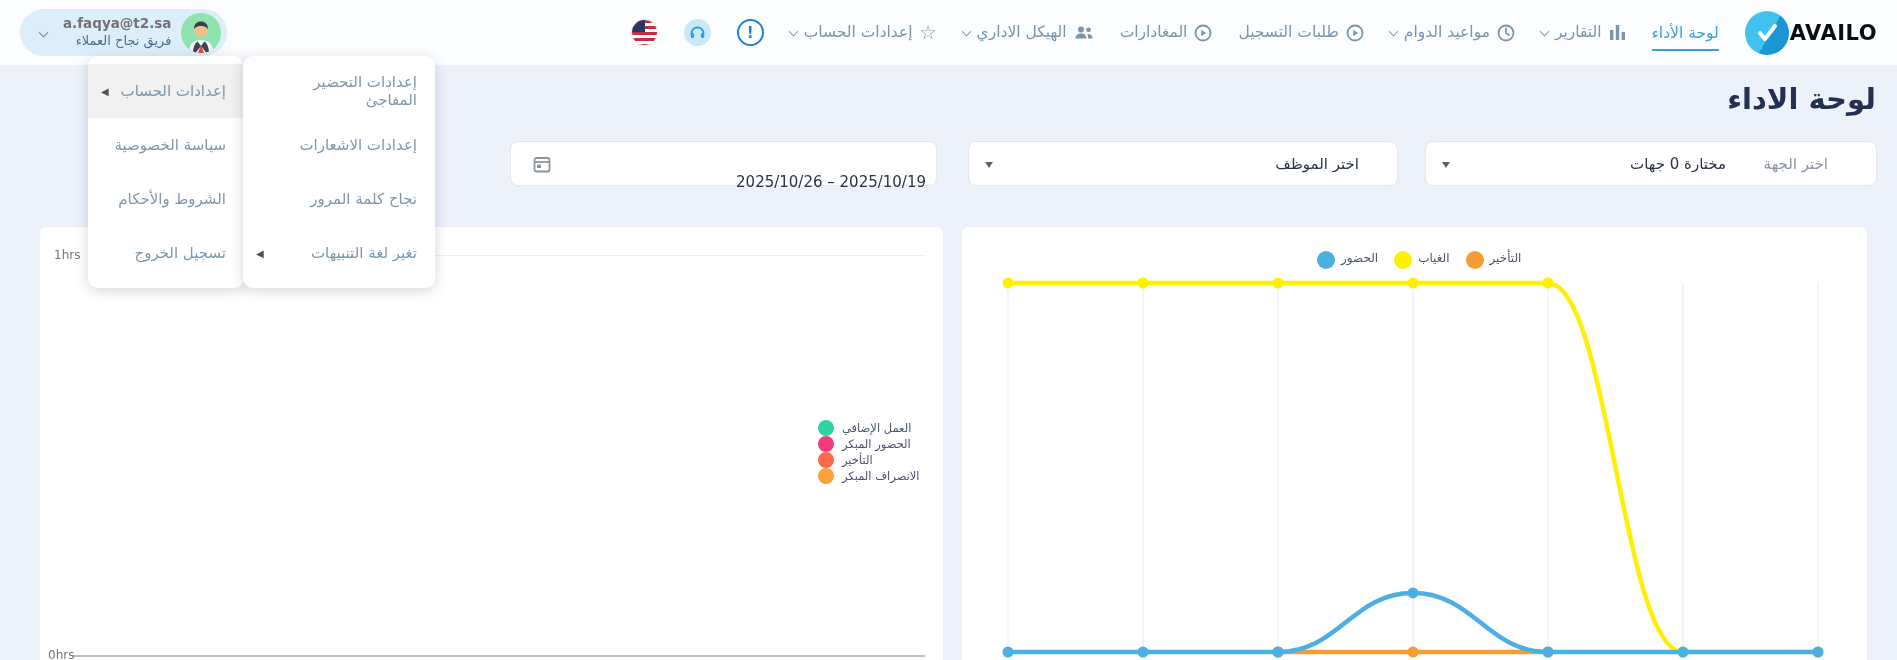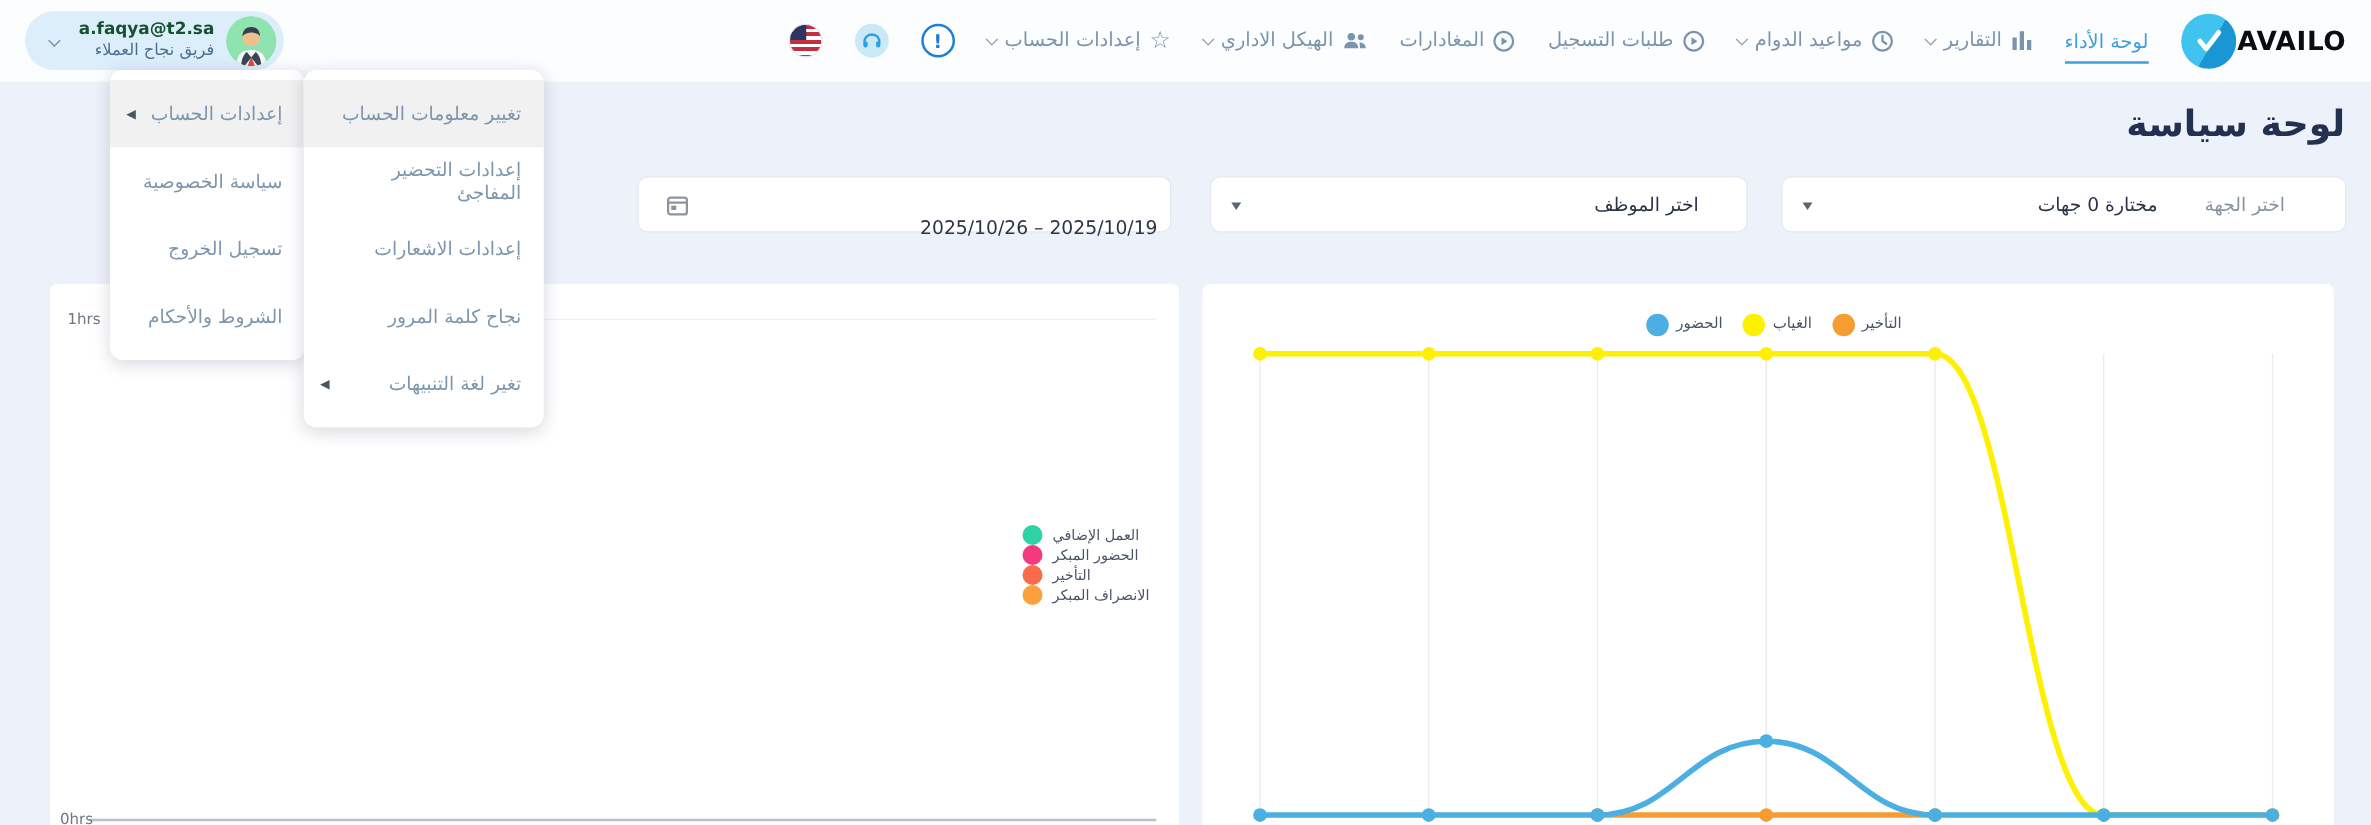--- a/index.html
+++ b/index.html
@@ -30,21 +30,21 @@
                display:flex; align-items:center; justify-content:center; }
   .ico-alert { border:2.5px solid #1d7fd8; color:#1d7fd8; font-weight:bold; font-size:15px; background:#fff; }
   .ico-headset { background:#c9e8f8; }
   .flag { background:repeating-linear-gradient(#c22f3e 0 3px,#fff 3px 6px); position:relative; overflow:hidden; border:1px solid #e2e6ec; }
   .flag::after { content:""; position:absolute; top:0; left:0; width:13px; height:12px; background:#2c3560; }
   .nav-spacer { flex:1; }
 
   .user-pill { display:flex; align-items:center; gap:10px; background:#ddeefb; border-radius:26px;
                height:47px; padding:3px 6px 3px 16px; cursor:pointer; }
   .user-texts { text-align:right; line-height:1.3; }
-  .user-email { font-size:13.5px; font-weight:bold; color:#14532d; direction:ltr; }
+  .user-email { font-size:13.5px; font-weight:bold; color:#737373; direction:ltr; }
   .user-team { font-size:13px; color:#48708e; }
   .avatar { width:40px; height:40px; border-radius:50%; background:#8fe3ae; overflow:hidden; flex:0 0 auto; }
 
   
   .menu { position:absolute; background:#fff; border-radius:10px; z-index:60;
           box-shadow:0 3px 14px rgba(30,40,70,.18); padding:8px 0; }
   .menu-1 { left:88px; top:56px; width:156px; }
   .menu-2 { left:243px; top:56px; width:192px; }
   .menu-item { height:54px; display:flex; align-items:center; justify-content:flex-start;
                padding:0 18px; color:#7d96ae; font-size:15px; cursor:pointer; position:relative; }
@@ -206,47 +206,44 @@
 
   <div class="menu menu-1">
     <div class="menu-item active">
       <span>إعدادات الحساب</span>
       <span class="sub-arrow">◀</span>
     </div>
     <div class="menu-item">
       <span>سياسة الخصوصية</span>
     </div>
     <div class="menu-item">
+      <span>الشروط والأحكام</span>
+    </div>
+    <div class="menu-item">
       <span>تسجيل الخروج</span>
     </div>
-    <div class="menu-item">
-      <span>الشروط والأحكام</span>
-    </div>
   </div>
 
   <div class="menu menu-2">
-    <div class="menu-item active">
-      <span>تغيير معلومات الحساب</span>
-    </div>
     <div class="menu-item">
       <span>إعدادات التحضير المفاجئ</span>
     </div>
     <div class="menu-item">
       <span>إعدادات الاشعارات</span>
     </div>
     <div class="menu-item">
       <span>نجاح كلمة المرور</span>
     </div>
     <div class="menu-item">
       <span>تغير لغة التنبيهات</span>
       <span class="sub-arrow">◀</span>
     </div>
   </div>
 
-  <h1 class="page-title">لوحة سياسة</h1>
+  <h1 class="page-title">لوحة الاداء</h1>
 
   <div class="filter-box f-ent">
     <span class="f-label" style="right:48px;">اختر الجهة</span>
     <span class="f-value" style="right:150px;">مختارة 0 جهات</span>
     <span class="caret-down"></span>
   </div>
 
   <div class="filter-box f-emp">
     <span class="f-value" style="right:38px;margin-left:16px;">اختر الموظف</span>
     <span class="caret-down"></span>

